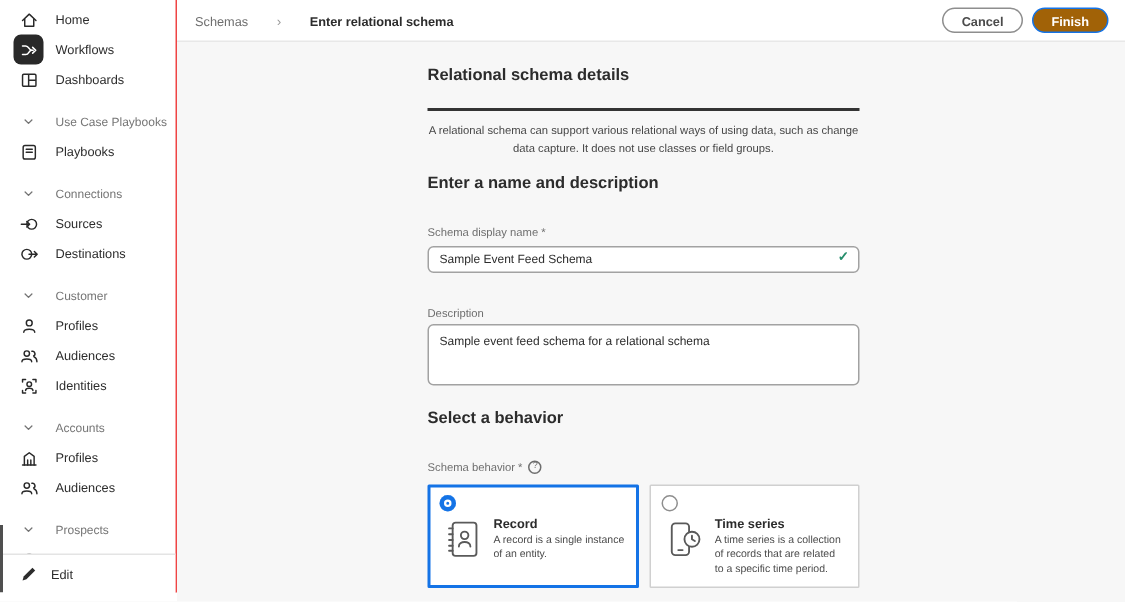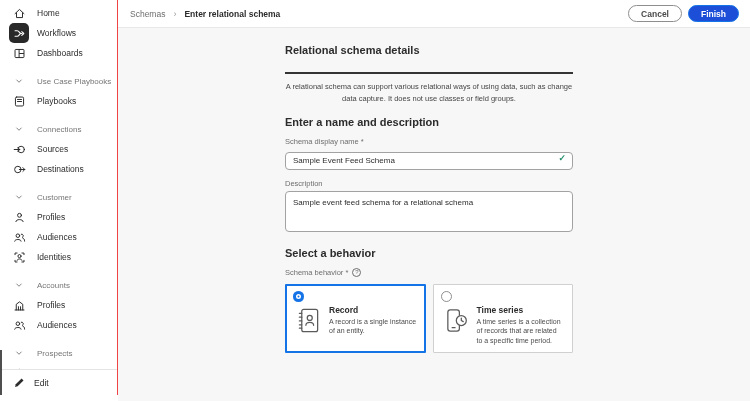--- a/index.html
+++ b/index.html
@@ -42,40 +42,40 @@
   .edit-bar .lbl { font-size:8.5px; color:#2c2c2c; }
   .scroll-thumb {
     position:absolute; left:0; bottom:0; width:2px; height:45px; background:#4f4f4f; z-index:6;
   }
   
   .main { position:absolute; left:118px; top:0; right:0; bottom:0; }
   .topbar {
     height:28px; background:#fff; border-bottom:1px solid #e8e8e8;
     display:flex; align-items:center; justify-content:space-between; padding:0 11px 0 12px;
   }
-  .breadcrumb { display:flex; align-items:center; gap:8px; font-size:8.5px; }
+  .breadcrumb { display:flex; align-items:center; gap:19px; font-size:8.5px; }
   .breadcrumb .parent { color:#6e6e6e; cursor:pointer; }
   .breadcrumb .sep { color:#9a9a9a; font-size:9px; }
   .breadcrumb .current { color:#2c2c2c; font-weight:bold; }
   .actions { display:flex; gap:6px; align-items:center; }
   .btn {
     height:17px; border-radius:9px; font-size:8.5px; font-weight:bold; padding:0 12px;
     display:flex; align-items:center; cursor:pointer; font-family:inherit;
   }
   .btn.secondary { background:#fff; border:1px solid #8e8e8e; color:#4b4b4b; }
-  .btn.primary { background:#1d4ed8; border:1px solid #1473E6; color:#fff; }
+  .btn.primary { background:#a16207; border:1px solid #1473E6; color:#fff; }
   .content { position:absolute; top:28px; left:0; right:0; bottom:0; background:#f7f7f7; overflow:hidden; }
   .column { margin-left:167px; width:288px; }
   .page-title {
     font-size:11px; font-weight:bold; color:#2c2c2c;
     margin-top:16px; padding-bottom:16px; border-bottom:2px solid #343434;
   }
   .intro { font-size:7.5px; line-height:12px; color:#464646; margin-top:7px;text-align:center; }
   .section-heading { font-size:11px; font-weight:bold; color:#2c2c2c; margin-top:11px; }
-  .field-label { font-size:7.5px; color:#6e6e6e; margin-top:9px; display:flex; align-items:center; }
+  .field-label { font-size:7.5px; color:#6e6e6e; margin-top:22px; display:flex; align-items:center; }
   .req { margin-left:2px; }
   .input-wrap { position:relative; margin-top:3px; }
   .text-input {
     width:100%; height:18px; border:1px solid #a2a2a2; border-radius:4px; background:#fff;
     font-size:8px; font-family:inherit; color:#2c2c2c; padding:0 18px 0 7px; outline:none;
   }
   .valid-check {
     position:absolute; right:7px; top:4px; color:#268E6C; font-size:9px; font-weight:bold;
   }
   .desc-textarea {

